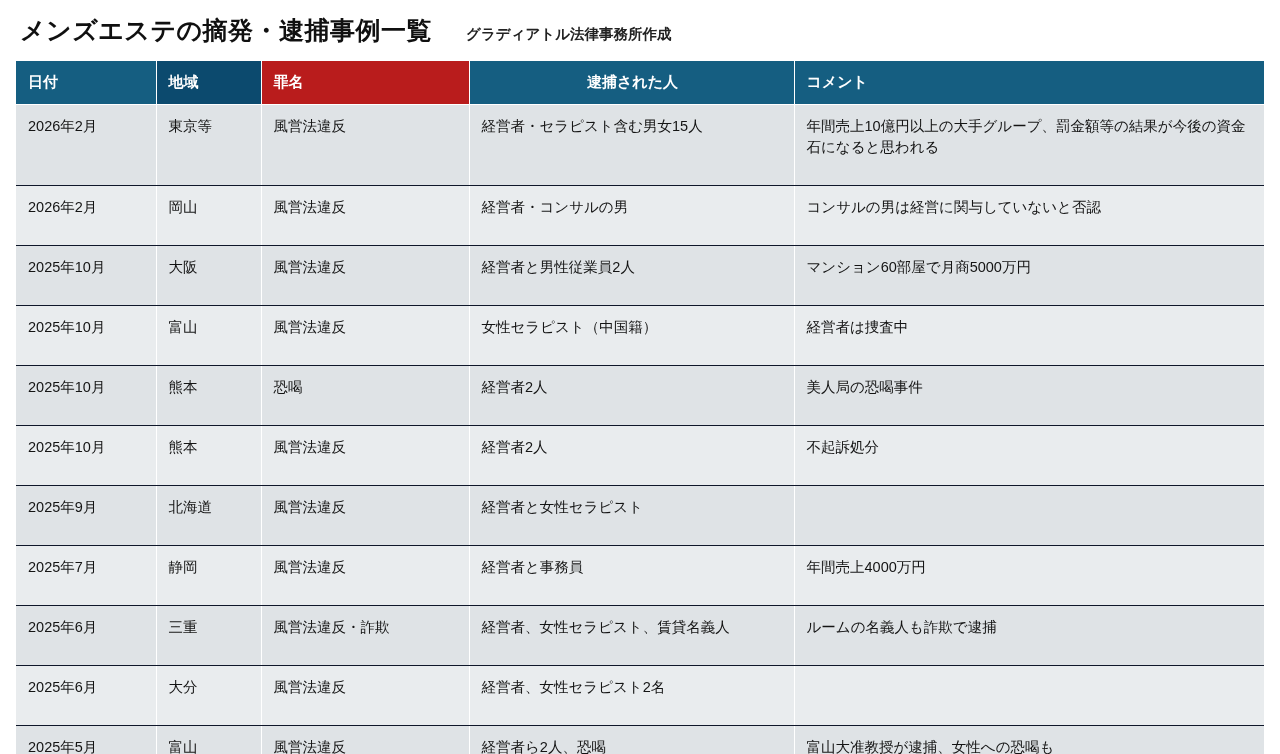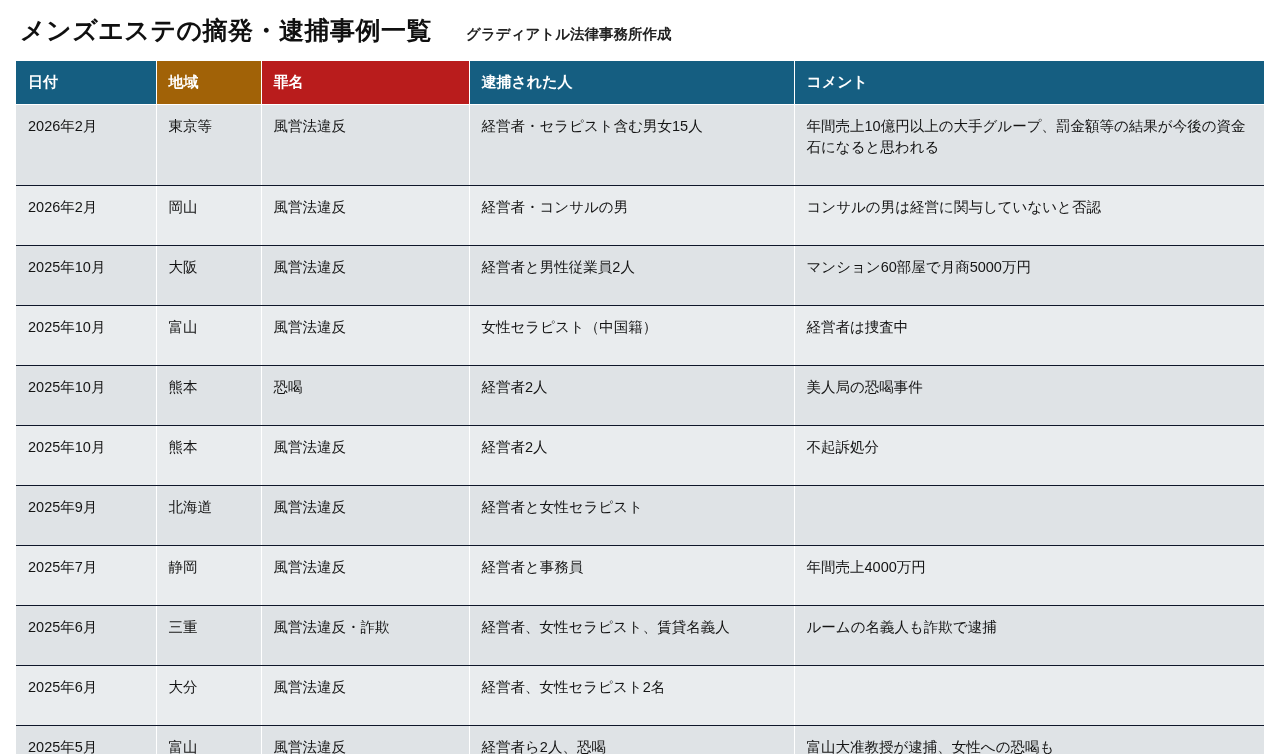--- a/index.html
+++ b/index.html
@@ -92,23 +92,23 @@
     <colgroup>
       <col class="c-date">
       <col class="c-region">
       <col class="c-crime">
       <col class="c-person">
       <col class="c-comment">
     </colgroup>
     <thead>
       <tr>
         <th style="background: rgb(21, 94, 129);">日付</th>
-        <th style="background: #a16207;">地域</th>
+        <th style="background: #0c4a6e;">地域</th>
         <th style="background: #b91c1c;">罪名</th>
-        <th style="background: rgb(21, 94, 129);">逮捕された人</th>
+        <th style="background: rgb(21, 94, 129); text-align: center;">逮捕された人</th>
         <th style="background: rgb(21, 94, 129);">コメント</th>
       </tr>
     </thead>
     <tbody id="cases-body">
         <tr class="row-a">
           <td>2026年2月</td>
           <td>東京等</td>
           <td>風営法違反</td>
           <td>経営者・セラピスト含む男女15人</td>
           <td>年間売上10億円以上の大手グループ、罰金額等の結果が今後の資金石になると思われる</td>

